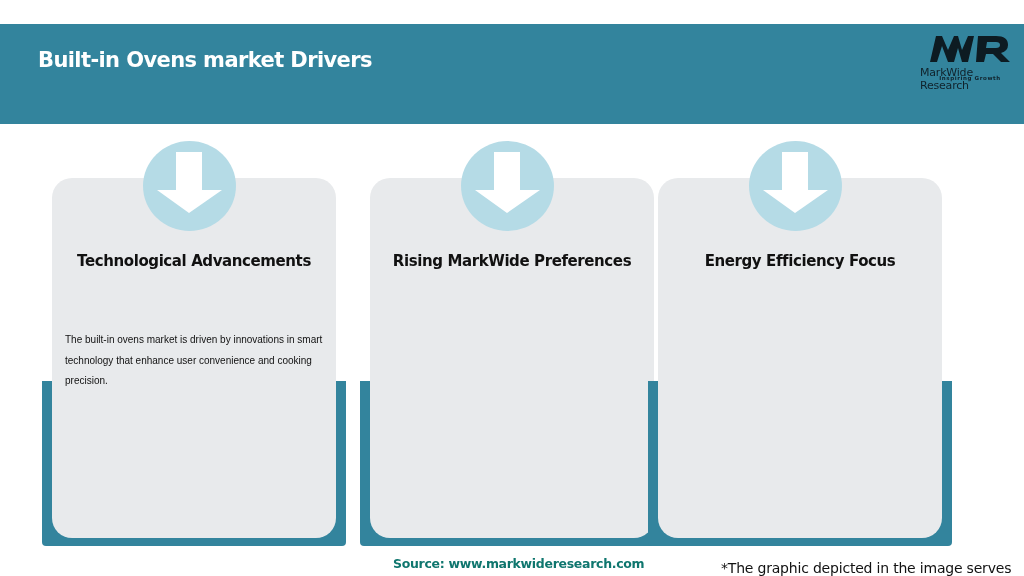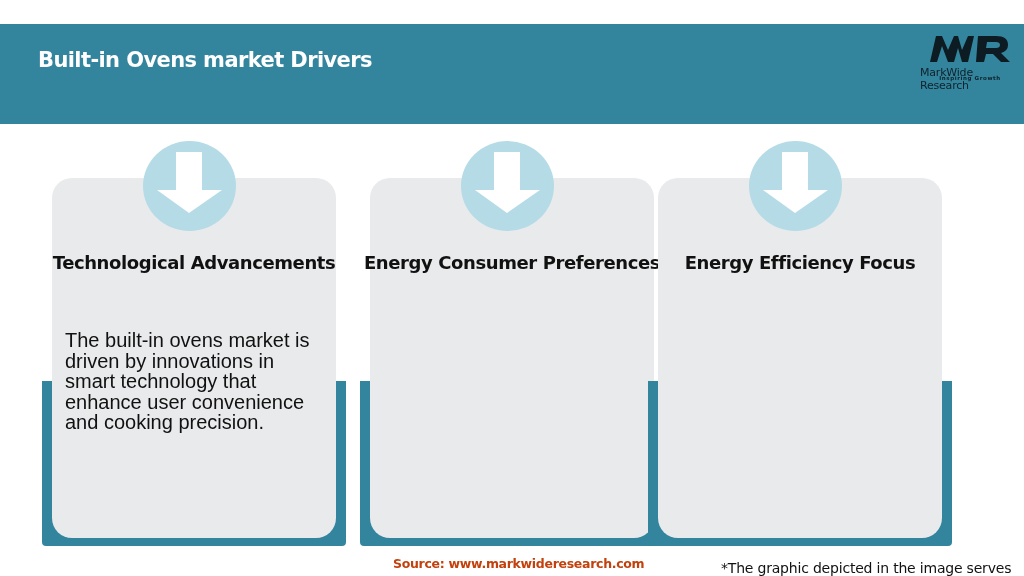--- a/index.html
+++ b/index.html
@@ -38,31 +38,31 @@
     position: absolute; left: 10px; top: 38px; width: 284px; height: 360px;
     background: #e8eaec; border-radius: 20px;
   }
   .circle {
     position: absolute; left: 101px; top: 1px; width: 93px; height: 90px;
     border-radius: 50%; background: #b5dbe6;
   }
   .circle svg { position: absolute; left: 0; top: 0; }
   .card-title {
     position: absolute; left: 0; top: 112px; width: 304px; text-align: center;
-    font-family: "DejaVu Sans", sans-serif; font-weight: bold; font-size: 18px; color: #111111;
+    font-family: "DejaVu Sans", sans-serif; font-weight: bold; font-size: 15px; color: #111111;
     letter-spacing: -0.4px;
   }
   .card-body {
     position: absolute; left: 23px; top: 190px; width: 264px;
-    font-family: "Liberation Sans", sans-serif; font-size: 20px; line-height: 20.5px; color: #111111;
+    font-family: "Liberation Sans", sans-serif; font-size: 10px; line-height: 20.5px; color: #111111;
   }
 
   .source {
     position: absolute; left: 393px; top: 556px;
-    font-family: "DejaVu Sans", sans-serif; font-weight: bold; font-size: 12.5px; color: #c2410c;
+    font-family: "DejaVu Sans", sans-serif; font-weight: bold; font-size: 12.5px; color: #0f766e;
     letter-spacing: -0.3px;
   }
   .disclaimer {
     position: absolute; left: 721px; top: 560px;
     font-family: "DejaVu Sans", sans-serif; font-size: 14px; color: #111111; letter-spacing: -0.2px;
   }
 </style>
 </head>
 <body>
 
@@ -91,21 +91,21 @@
 </div>
 
 <div class="col" style="left:360px;">
   <div class="col-bar"></div>
   <div class="card"></div>
   <div class="circle">
     <svg width="93" height="90" viewBox="0 0 93 90">
       <polygon points="33,11 59,11 59,49 79,49 46,72 14,49 33,49" fill="#ffffff"></polygon>
     </svg>
   </div>
-  <div class="card-title">Energy Consumer Preferences</div>
+  <div class="card-title">Rising MarkWide Preferences</div>
 </div>
 
 <div class="col" style="left:648px;">
   <div class="col-bar"></div>
   <div class="card"></div>
   <div class="circle">
     <svg width="93" height="90" viewBox="0 0 93 90">
       <polygon points="33,11 59,11 59,49 79,49 46,72 14,49 33,49" fill="#ffffff"></polygon>
     </svg>
   </div>

